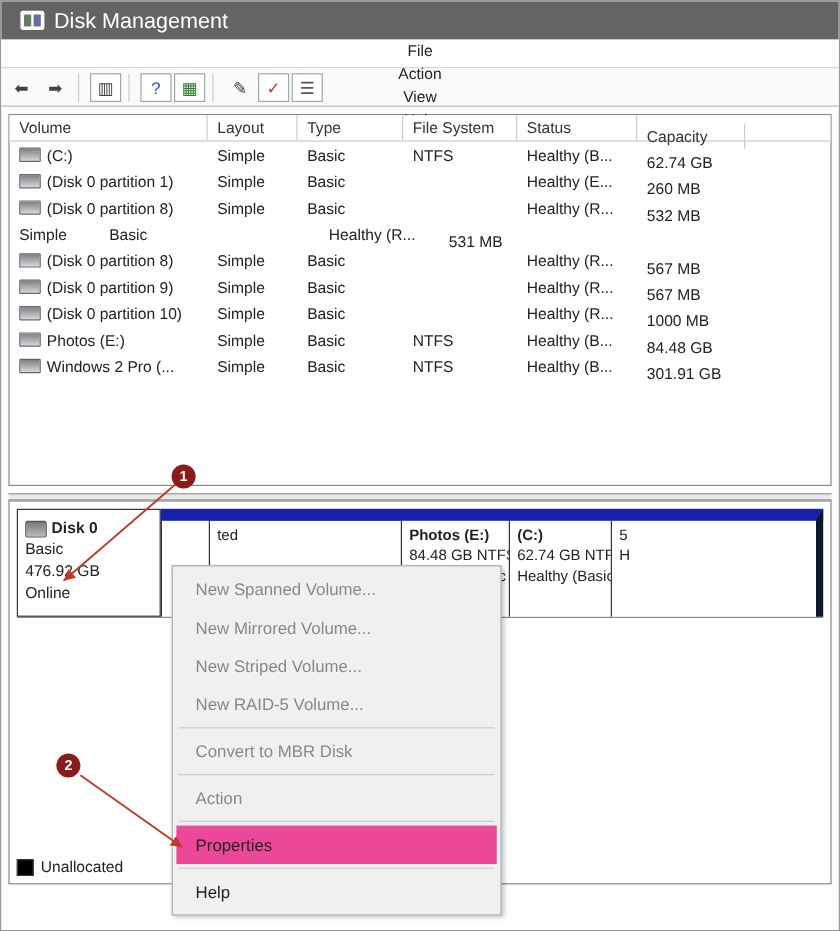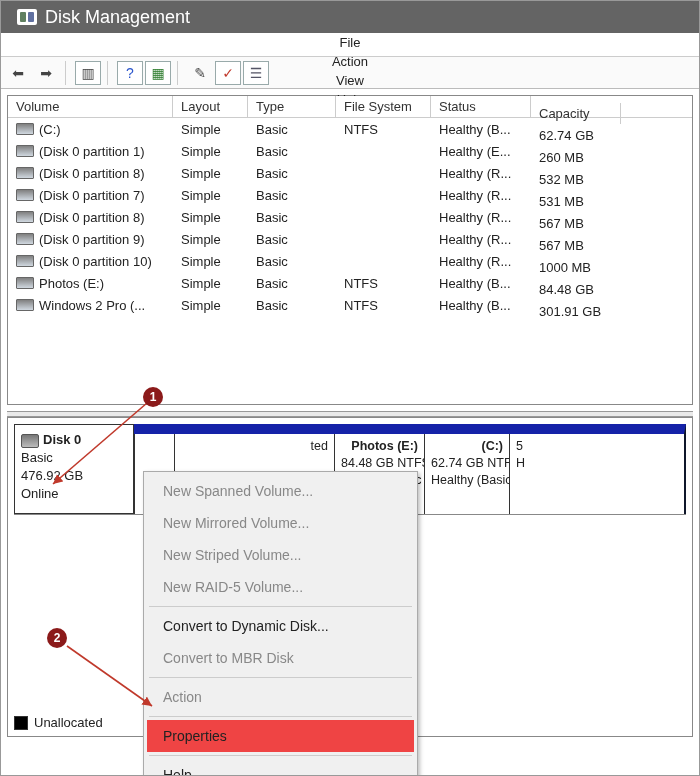--- a/index.html
+++ b/index.html
@@ -40,35 +40,35 @@
   
   .split { height: 6px; margin: 0 6px; background: #eaeaea; border-top:1px solid #999; border-bottom:1px solid #999; }
   .diskpanel { border: 1px solid #888; margin: 0 6px 6px; flex:1; position: relative; }
 
   .diskrow { display: flex; border-bottom: 1px solid #888; margin: 6px; }
   .disklabel { width: 120px; border: 1px solid #333; padding: 6px; background: #fff; }
   .disklabel .dicon { display:inline-block; width:18px; height:14px; background: linear-gradient(#777,#bbb); border:1px solid #555; border-radius:2px; vertical-align:middle; margin-right:4px; }
   .disklabel .dname { font-weight: bold; }
   .disklabel div { font-size: 13px; line-height: 18px; }
 
-  .partwrap { flex:1; display:flex; border-top: 10px solid #1522a8; border-right:2px solid #0f172a; overflow:hidden;text-align:right; }
+  .partwrap { flex:1; display:flex; border-top: 10px solid #1522a8; border-right:6px solid #0f172a; overflow:hidden; }
   .part { border-left:1px solid #333; padding: 4px 6px; font-size: 12.5px; line-height: 17px; height: 80px; overflow:hidden; white-space: nowrap; }
   .part.black { border-top: 10px solid #000; margin-top: -10px; }
   .part .pname { font-weight: bold; }
 
   
   .legend { position: absolute; left: 6px; bottom: 6px; display:flex; align-items:center; gap:6px; font-size:13px; }
   .legend .sw { width:14px; height:14px; background:#000; border:1px solid #333; }
 
   
   .ctxmenu { position: absolute; width: 275px; background: #f0f0f0; border: 1px solid #aaa; box-shadow: 2px 2px 4px rgba(0,0,0,0.25); left: 142px; top: 470px; padding: 3px; }
   .ctxitem { height: 32px; display:flex; align-items:center; padding: 0 16px; font-size: 14px; }
   .ctxitem.disabled { color: #888; }
   .ctxitem.enabled { color: #222; }
-  .ctxitem.hover { background: #ef4444; }
+  .ctxitem.hover { background: #ec4899; }
   .ctxsep { height:1px; background:#ccc; margin: 3px 2px; }
 
   
   .callout { position:absolute; width:20px; height:20px; border-radius:50%; background:#8b1a1a; color:#fff; font-size:12px; font-weight:bold; display:flex; align-items:center; justify-content:center; z-index:50; }
   svg.anno { position:absolute; pointer-events:none; z-index:40; }
 </style>
 </head>
 <body>
 
 <div class="window">
@@ -136,24 +136,20 @@
             <span class="vicon"></span>
             <span>(Disk 0 partition 8)</span>
           </div>
           <div class="col col-lay">Simple</div>
           <div class="col col-type">Basic</div>
           <div class="col col-fs"></div>
           <div class="col col-stat">Healthy (R...</div>
           <div class="col col-cap">532 MB</div>
         </div>
         <div class="volrow">
-          <div class="col col-vol">
-            <span class="vicon"></span>
-            <span>(Disk 0 partition 7)</span>
-          </div>
           <div class="col col-lay">Simple</div>
           <div class="col col-type">Basic</div>
           <div class="col col-fs"></div>
           <div class="col col-stat">Healthy (R...</div>
           <div class="col col-cap">531 MB</div>
         </div>
         <div class="volrow">
           <div class="col col-vol">
             <span class="vicon"></span>
             <span>(Disk 0 partition 8)</span>
@@ -255,21 +251,20 @@
       <span>Unallocated</span>
     </div>
   </div>
 
   <div class="ctxmenu" id="ctxmenu">
       <div class="ctxitem disabled">New Spanned Volume...</div>
       <div class="ctxitem disabled">New Mirrored Volume...</div>
       <div class="ctxitem disabled">New Striped Volume...</div>
       <div class="ctxitem disabled">New RAID-5 Volume...</div>
       <div class="ctxsep"></div>
-      <div class="ctxitem enabled">Convert to Dynamic Disk...</div>
       <div class="ctxitem disabled">Convert to MBR Disk</div>
       <div class="ctxsep"></div>
       <div class="ctxitem disabled">Action</div>
       <div class="ctxsep"></div>
       <div class="ctxitem enabled hover">Properties</div>
       <div class="ctxsep"></div>
       <div class="ctxitem enabled">Help</div>
     </div>
 
   <div class="callout" style="left:142px; top:386px;">1</div>

